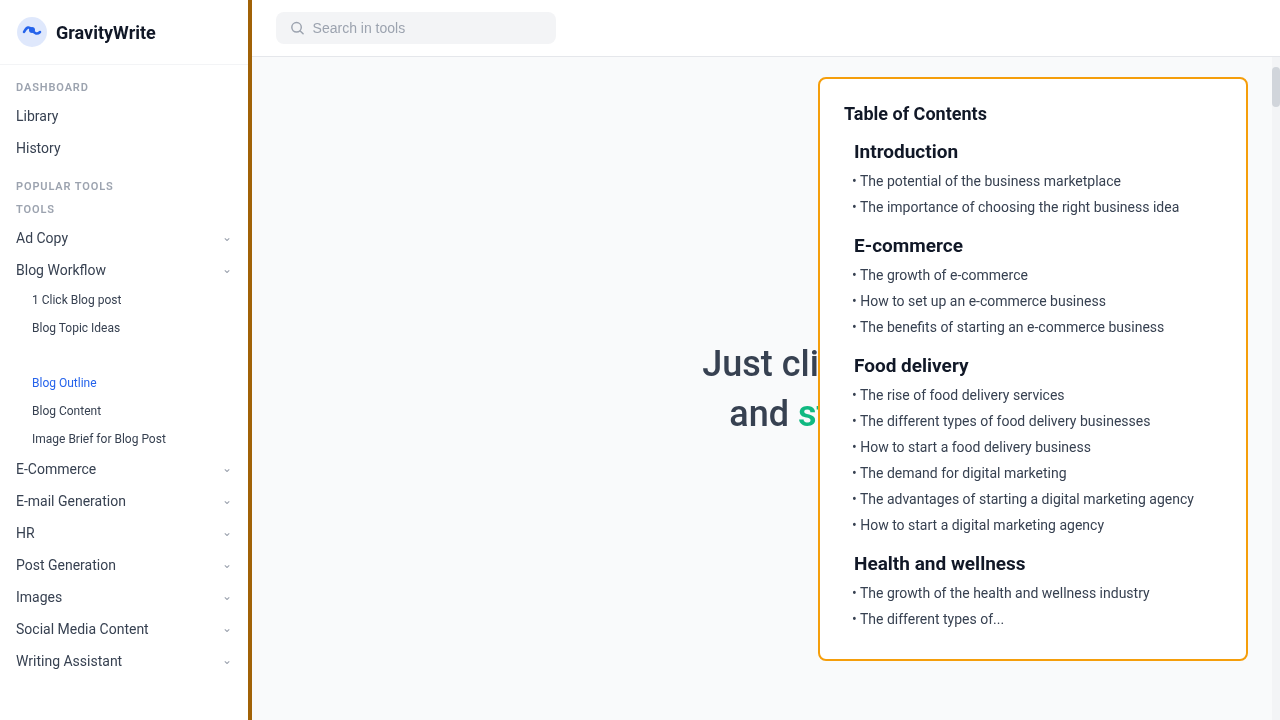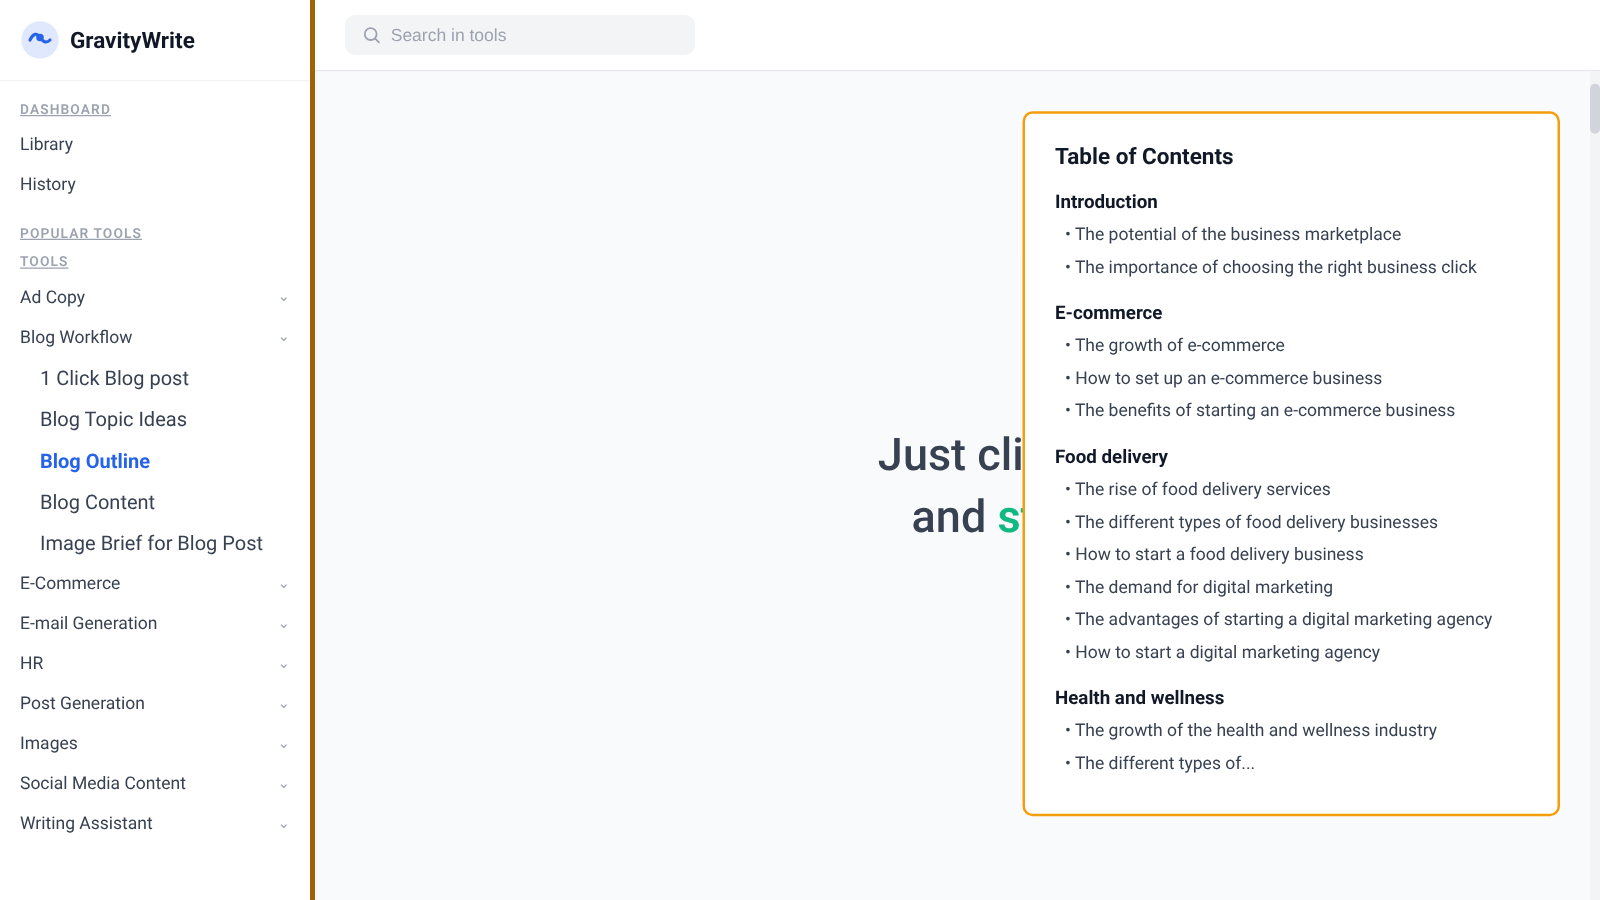--- a/index.html
+++ b/index.html
@@ -36,21 +36,20 @@
       color: #111827;
     }
 
     .sidebar-section-label {
       font-size: 11px;
       font-weight: 600;
       color: #9ca3af;
       letter-spacing: 0.08em;
       text-transform: uppercase;
       padding: 16px 16px 6px 16px;
-      text-decoration: underline;
     }
 
     .sidebar-item {
       display: flex;
       padding: 8px 16px;
       cursor: pointer;
       font-size: 14px;
       color: #374151;
       text-decoration: none;
     }
@@ -60,27 +59,28 @@
     .sidebar-chevron {
       font-size: 12px;
       color: #9ca3af;
     }
 
     .sidebar-sub-item {
       display: flex;
       align-items: center;
       padding: 7px 16px 7px 32px;
       cursor: pointer;
-      font-size: 16px;
+      font-size: 12px;
       color: #374151;
     }
 
     .sidebar-sub-item.active {
       color: #2563eb;
-      font-weight: 700;
+      font-weight: 400;
+      margin-top: 27px;
     }
 
     
     #main {
       flex: 1;
       display: flex;
       flex-direction: column;
       background: #f9fafb;
       overflow: hidden;
     }
@@ -142,43 +142,44 @@
 
     .center-text h2 .highlight {
       color: #10b981;
       font-weight: 600;
     }
 
     
     .toc-card {
       position: absolute;
       right: 32px;
-      top: 32px;
+      top: 20px;
       width: 430px;
       background: #fff;
       border: 2px solid #f59e0b;
       border-radius: 8px;
       padding: 24px;
       overflow-y: auto;
       max-height: 650px;
     }
 
     .toc-title {
       font-size: 18px;
       font-weight: 700;
       color: #111827;
       margin-bottom: 16px;
     }
 
     .toc-section-title {
-      font-size: 15px;
+      font-size: 19px;
       font-weight: 700;
       color: #111827;
       margin-bottom: 8px;
       margin-top: 16px;
+      margin-left: 10px;
     }
 
     .toc-list {
       list-style: none;
       padding-left: 8px;
     }
 
     .toc-list li {
       font-size: 14px;
       color: #374151;
@@ -325,21 +326,21 @@
         <span class="highlight">start editing</span>
       </h2>
     </div>
 
     <div class="toc-card">
       <div class="toc-title">Table of Contents</div>
 
       <div class="toc-section-title">Introduction</div>
       <ul class="toc-list">
         <li>The potential of the business marketplace</li>
-        <li>The importance of choosing the right business click</li>
+        <li>The importance of choosing the right business idea</li>
       </ul>
 
       <div class="toc-section-title">E-commerce</div>
       <ul class="toc-list">
         <li>The growth of e-commerce</li>
         <li>How to set up an e-commerce business</li>
         <li>The benefits of starting an e-commerce business</li>
       </ul>
 
       <div class="toc-section-title">Food delivery</div>

